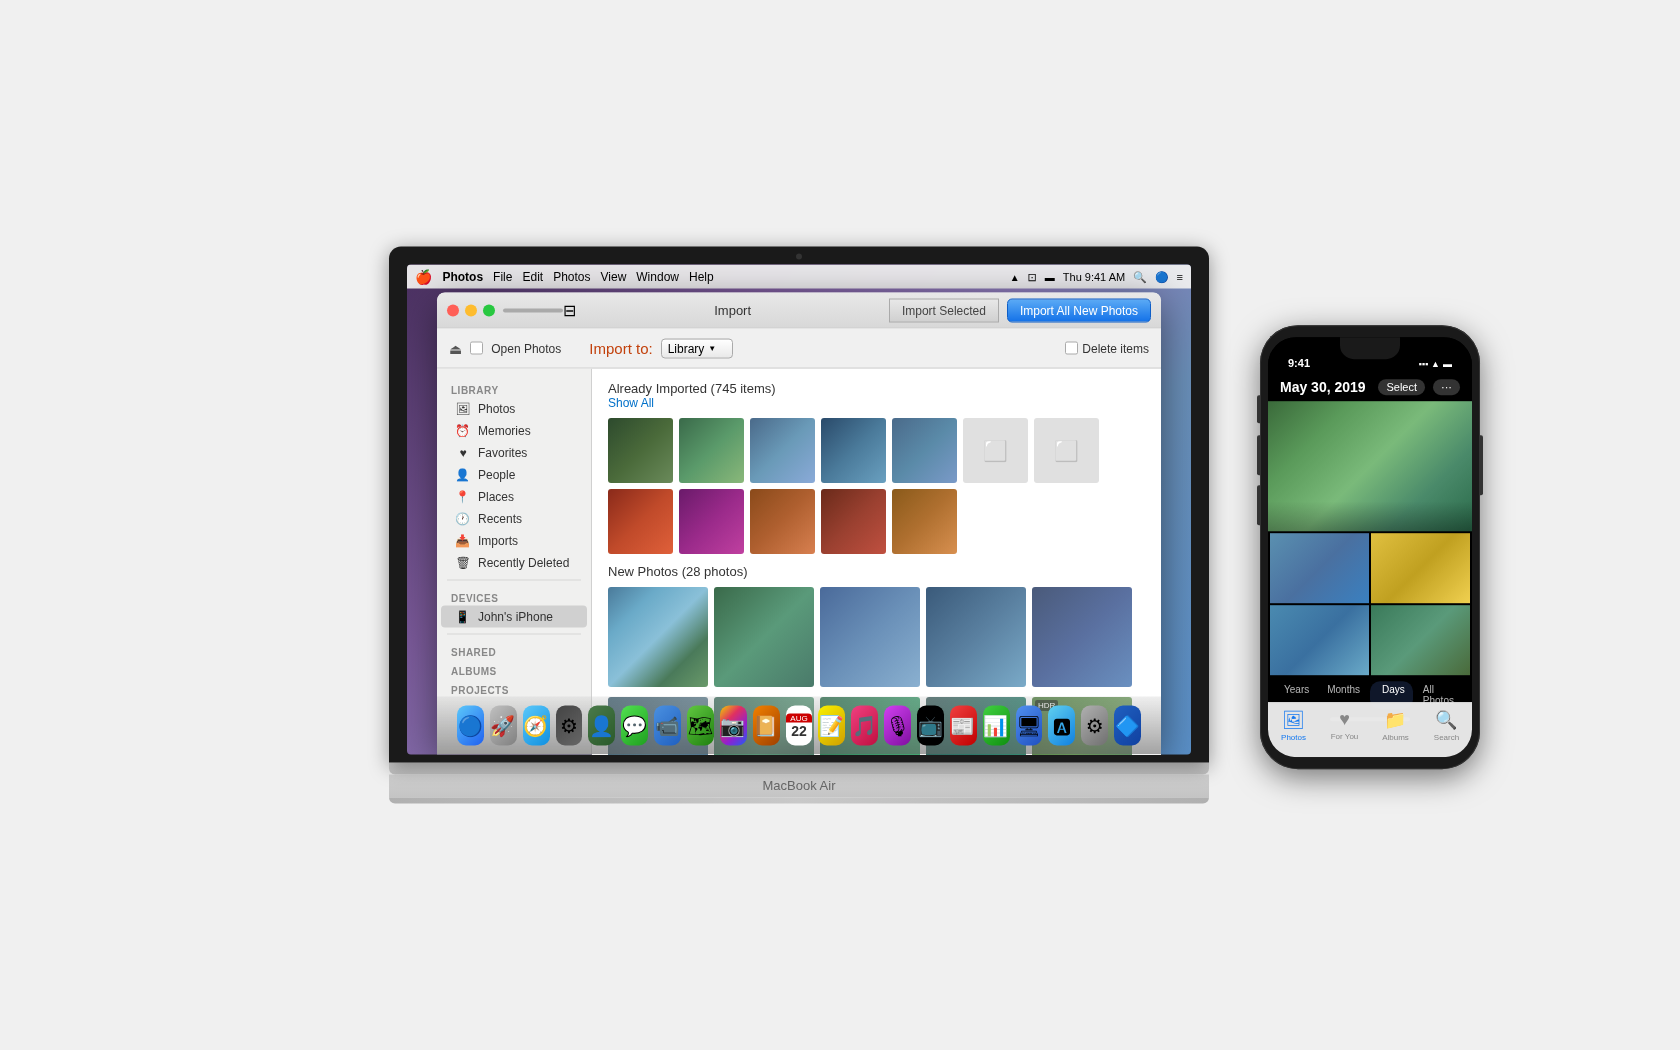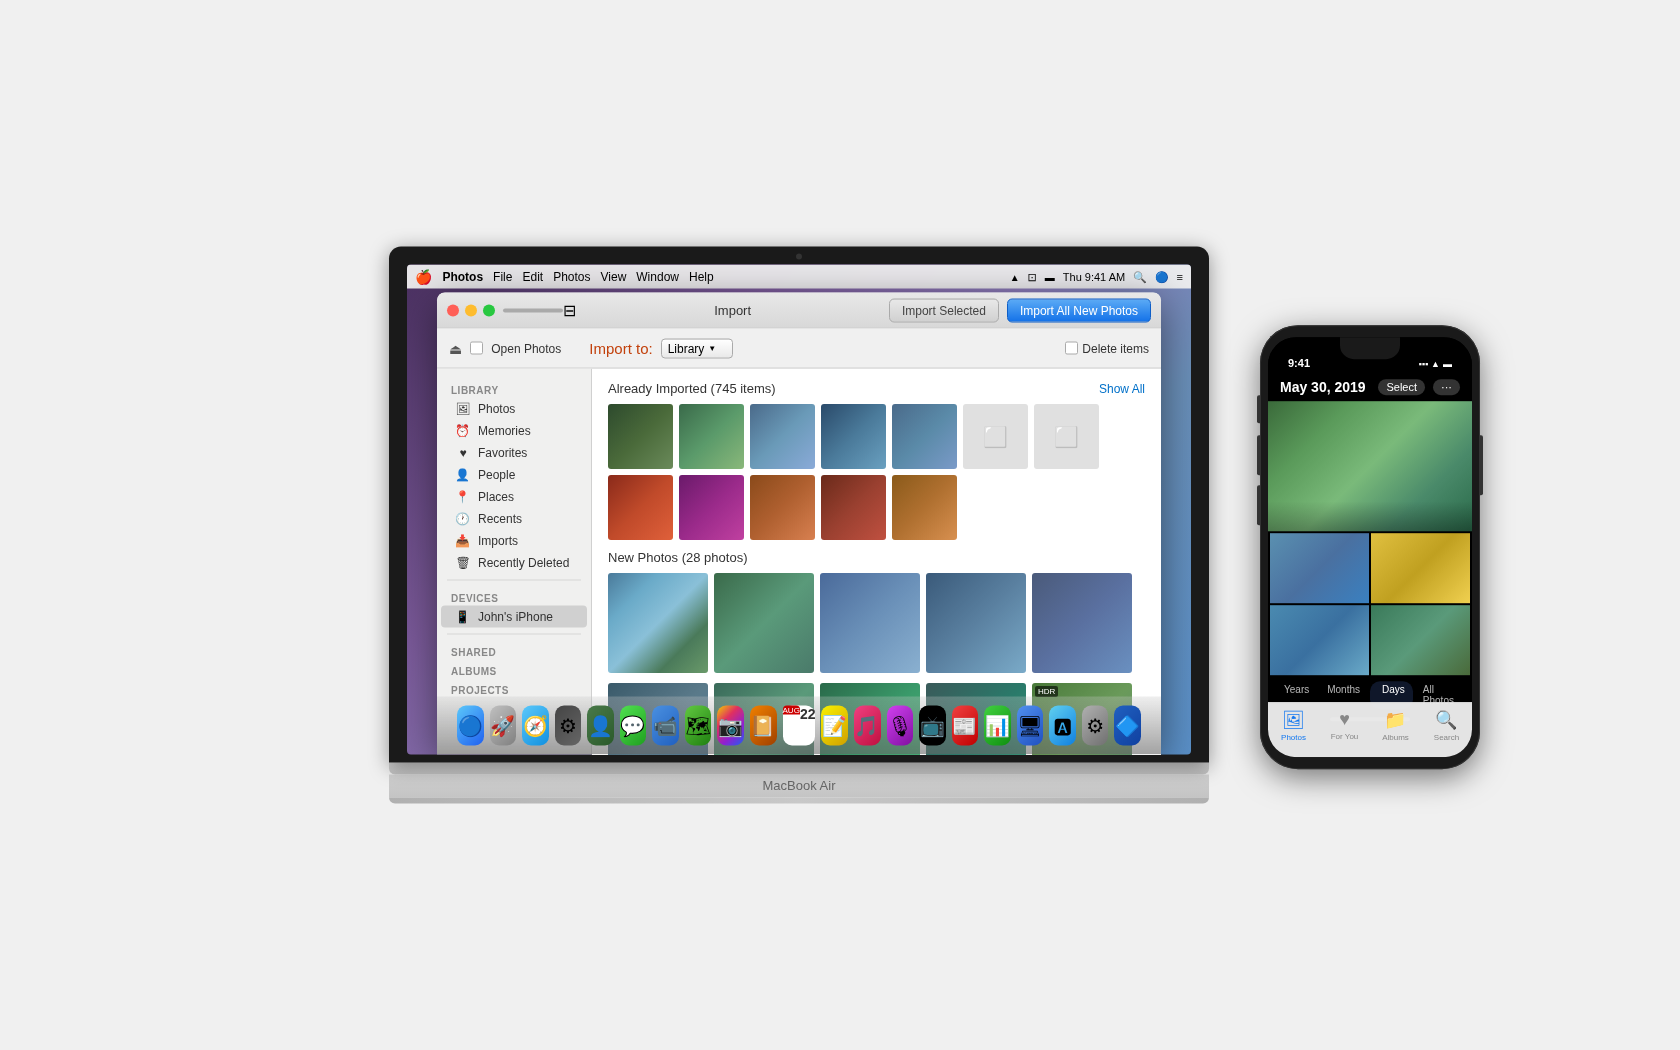--- a/index.html
+++ b/index.html
@@ -196,21 +196,21 @@
       display: flex;
       align-items: center;
       gap: 4px;
       font-size: 12px;
       color: #333;
       margin-left: 31px;
     }
     .btn-import-selected {
       background: linear-gradient(to bottom, #e8e8e8, #d0d0d0);
       border: 1px solid #aaa;
-      border-radius: 5px;
+      border-radius: 0;
       padding: 4px 12px;
       font-size: 12px;
       color: #444;
       cursor: pointer;
     }
     .btn-import-all {
       background: linear-gradient(to bottom, #5baaf5, #1472e8);
       border: 1px solid #0e5ec7;
       border-radius: 5px;
       padding: 4px 12px;
@@ -273,22 +273,23 @@
     .main-content {
       flex: 1;
       overflow-y: auto;
       background: #fff;
       padding: 12px 16px;
     }
 
     .section-header {
       display: flex;
       justify-content: space-between;
-      align-items: flex-end;
+      align-items: flex-start;
       margin-bottom: 8px;
+      flex-direction: column;
     }
     .section-title {
       font-size: 13px;
       font-weight: 500;
       color: #333;
     }
     .show-all-link {
       font-size: 12px;
       color: #0070c9;
       cursor: pointer;
@@ -805,21 +806,21 @@
             <div class="dock-app dock-finder">🔵</div>
             <div class="dock-app dock-launchpad">🚀</div>
             <div class="dock-app dock-safari">🧭</div>
             <div class="dock-app" style="background:linear-gradient(135deg,#444,#666);">⚙</div>
             <div class="dock-app" style="background:linear-gradient(135deg,#4a7a4a,#2a5a2a);">👤</div>
             <div class="dock-app dock-messages">💬</div>
             <div class="dock-app" style="background:linear-gradient(135deg,#4a90e0,#2060c0);">📹</div>
             <div class="dock-app dock-maps">🗺</div>
             <div class="dock-app dock-photos">📷</div>
             <div class="dock-app" style="background:linear-gradient(135deg,#f08000,#a04000);">📔</div>
-            <div class="dock-app dock-calendar" style="background:white;color:#333;font-size:9px;display:flex;flex-direction:row;align-items:flex-start;justify-content:center;">
+            <div class="dock-app dock-calendar" style="background:white;color:#333;font-size:9px;display:flex;flex-direction:column;align-items:center;justify-content:center;">
               <div style="background:#c00;color:white;width:100%;text-align:center;font-size:8px;border-radius:4px 4px 0 0;">AUG</div>
               <div style="font-size:14px;font-weight:bold;color:#333;">22</div>
             </div>
             <div class="dock-app dock-notes">📝</div>
             <div class="dock-app dock-music">🎵</div>
             <div class="dock-app dock-podcasts">🎙</div>
             <div class="dock-app dock-appletv">📺</div>
             <div class="dock-app dock-news">📰</div>
             <div class="dock-app dock-numbers">📊</div>
             <div class="dock-app dock-keynote">🖥</div>

